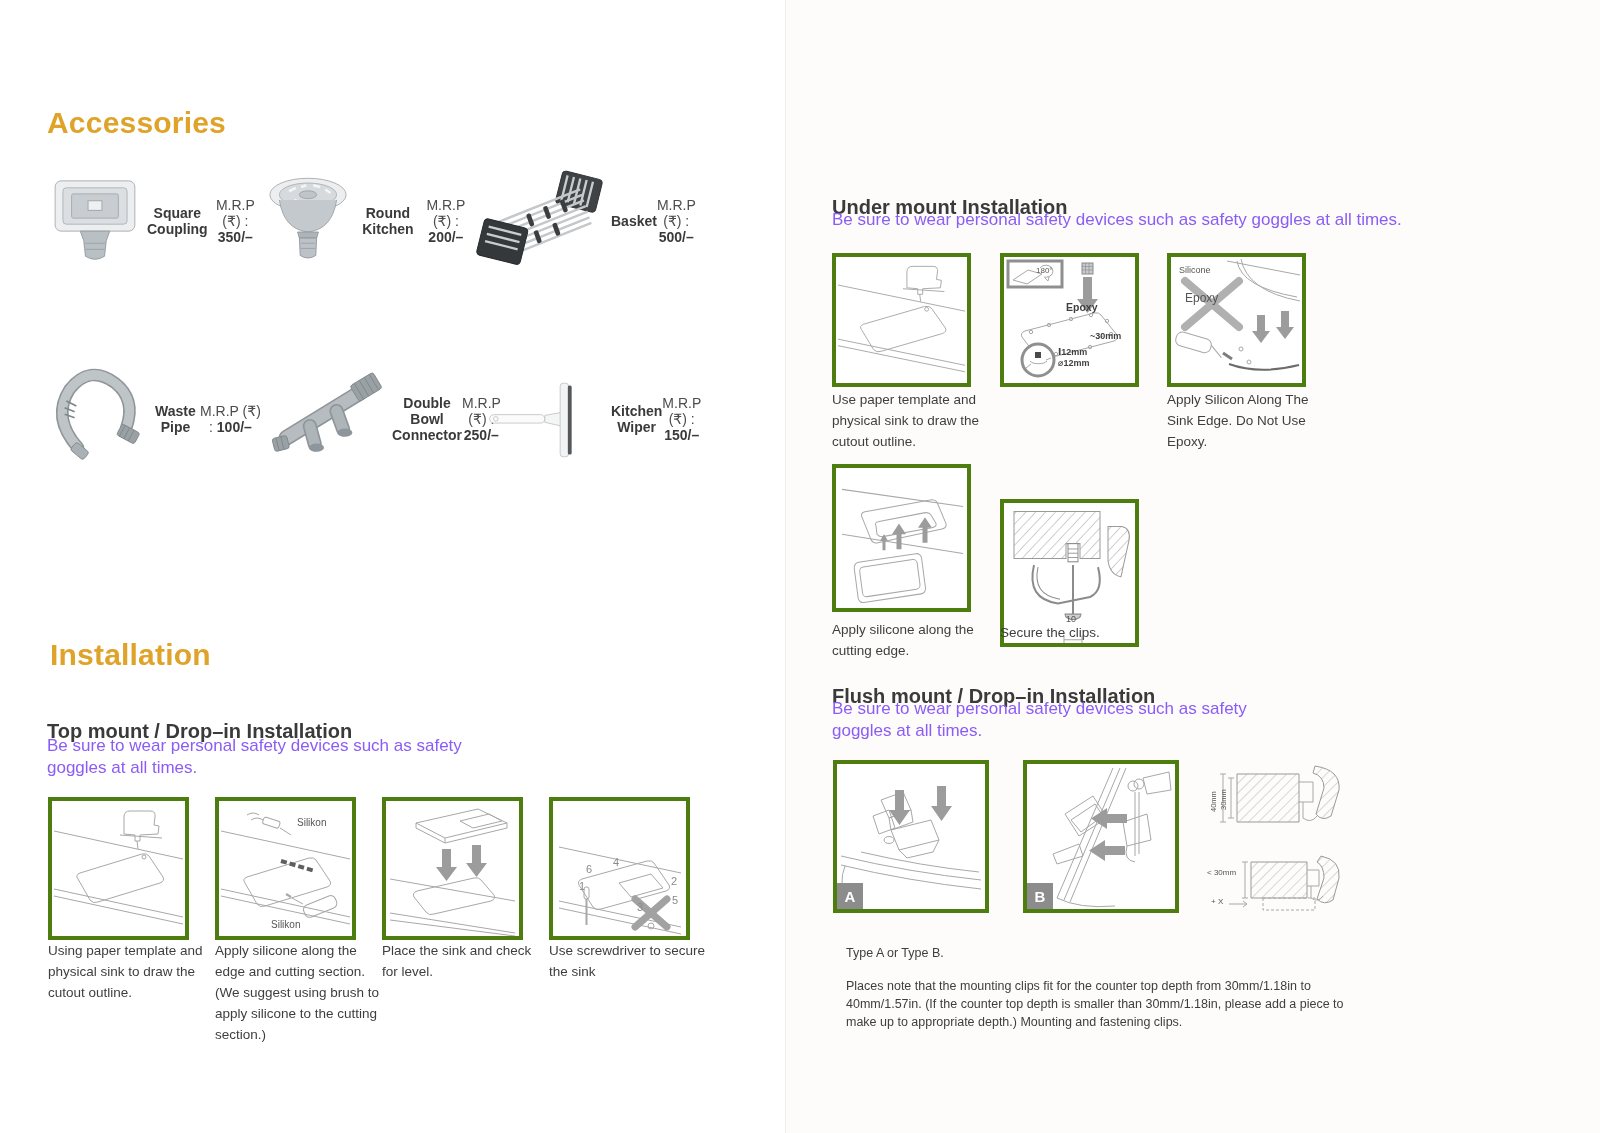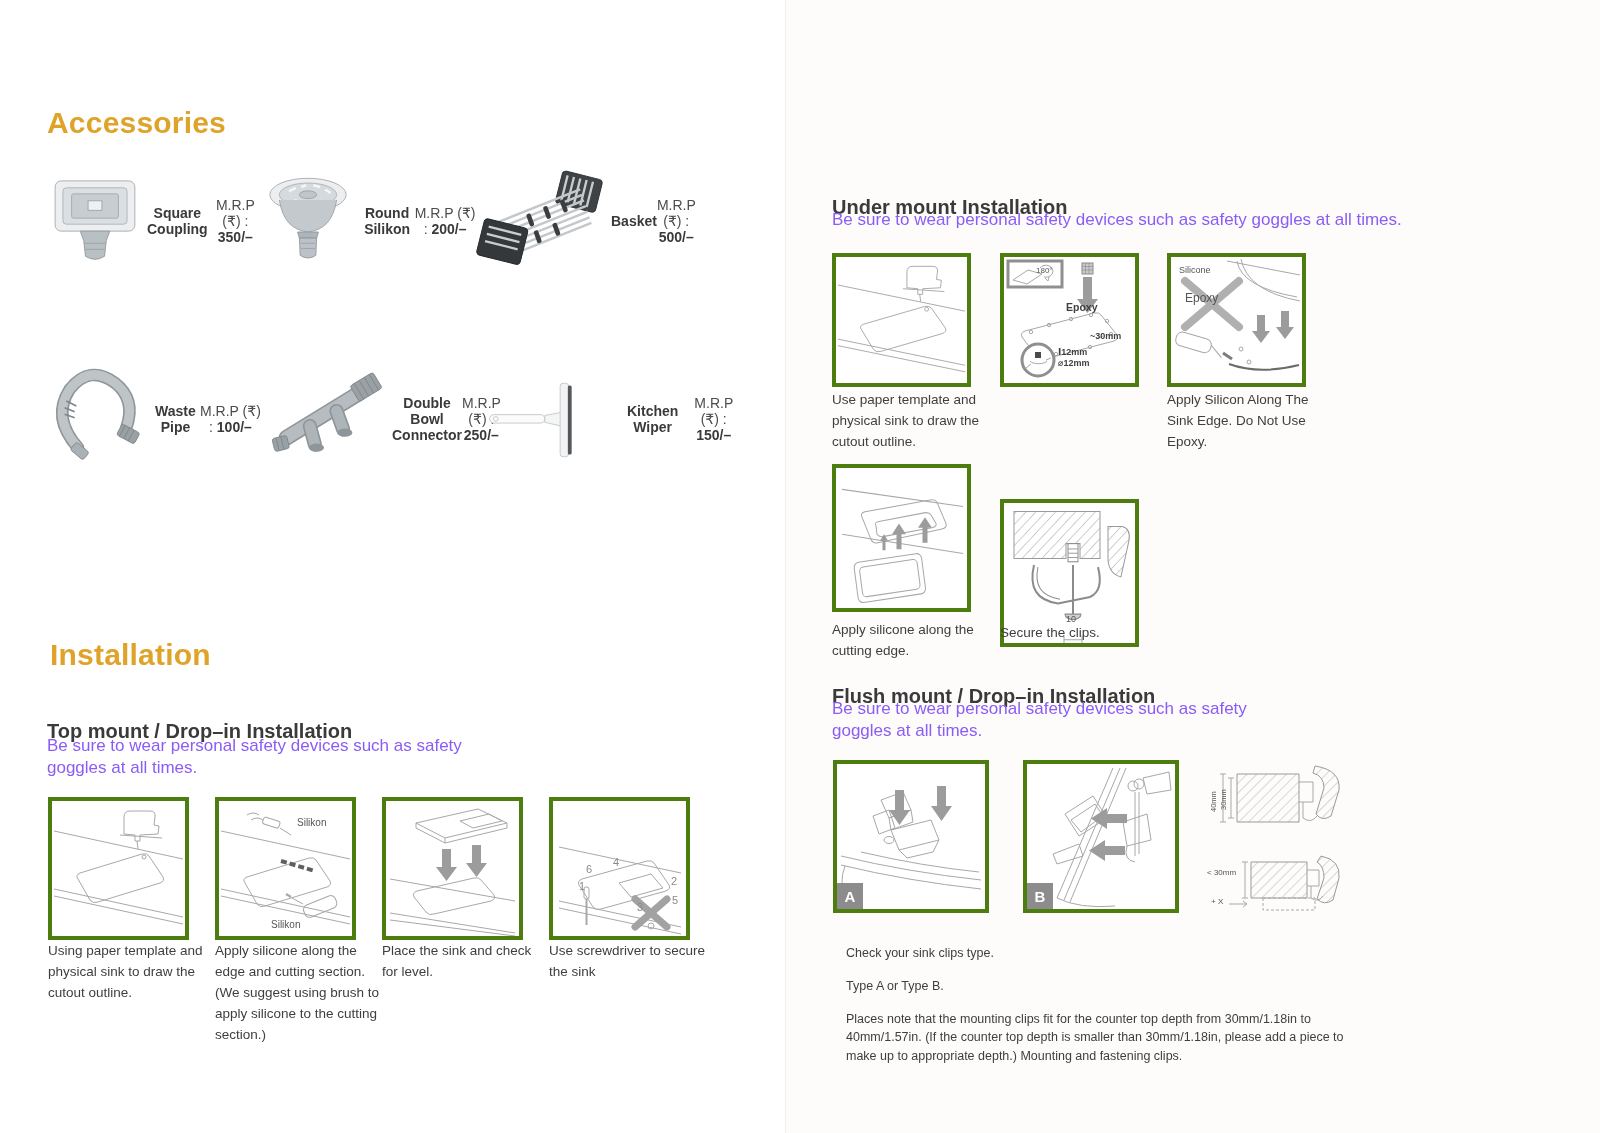--- a/index.html
+++ b/index.html
@@ -61,21 +61,21 @@
       <g stroke="#f4f5f6" stroke-width="3">
           <path d="M38 28 L46 24 M52 23 L58 21 M66 21 L74 23 M80 26 L86 30 M44 38 L52 41 M62 42 L72 40"></path>
         </g>
       <ellipse cx="60" cy="32" rx="10" ry="4.5" fill="#bfc5c9" stroke="#9aa0a5"></ellipse>
       <path d="M27 38 Q32 72 60 75 Q88 72 93 38" fill="#c3c9cd" stroke="#9aa0a5"></path>
       <path d="M48 75 H72 L70 82 H50 Z" fill="#aeb5ba" stroke="#8f969b"></path>
       <path d="M50 82 H70 L69 102 Q60 108 51 102 Z" fill="#bcc2c7" stroke="#8f969b"></path>
       <path d="M52 88 H68 M52 94 H68" stroke="#9aa1a6" fill="none"></path>
     </svg>
   </div>
-  <div class="p-name">Round Silikon</div>
+  <div class="p-name">Round Kitchen</div>
   <div class="p-price"><span>M.R.P (₹) : </span><b>200/–</b></div>
 </div>
 
 <div class="product" style="left:471px;top:155px;width:220px;">
   <div class="p-img" style="height:122px;">
     <svg width="140" height="112" viewBox="0 0 140 120">
       <g transform="rotate(14 100 30)">
         <rect x="88" y="8" width="44" height="36" rx="4" fill="#3f4346" stroke="#2d3033"></rect>
         <path d="M94 12 V40 M101 12 V40 M108 12 V40 M115 12 V40 M122 12 V40" stroke="#c9ccce" stroke-width="2.5"></path>
       </g>
@@ -138,21 +138,21 @@
           <path d="M19 84 v16 M25 84 v16" stroke="#7e868b"></path>
         </g>
       <ellipse cx="66" cy="98" rx="9" ry="5" fill="#8f969b"></ellipse>
       <ellipse cx="100" cy="80" rx="9" ry="5" fill="#8f969b"></ellipse>
     </svg>
   </div>
   <div class="p-name">Double Bowl Connector</div>
   <div class="p-price"><span>M.R.P (₹) : </span><b>250/–</b></div>
 </div>
 
-<div class="product" style="left:471px;top:362px;width:220px;gap:16px;">
+<div class="product" style="left:471px;top:362px;width:220px;">
   <div class="p-img" style="height:104px;">
     <svg width="140" height="92" viewBox="0 0 150 120">
       <rect x="8" y="53" width="72" height="11" rx="5.5" fill="#fbfbfb" stroke="#b9bdc0"></rect>
       <circle cx="16" cy="58.5" r="3" fill="none" stroke="#b9bdc0"></circle>
       <path d="M80 54 L102 50 L102 68 L80 63 Z" fill="#f4f5f5" stroke="#b9bdc0"></path>
       <rect x="100" y="12" width="11" height="96" rx="4" fill="#f2f3f4" stroke="#b9bdc0"></rect>
       <rect x="110" y="15" width="5" height="90" rx="2" fill="#55585a"></rect>
     </svg>
   </div>
   <div class="p-name">Kitchen Wiper</div>
@@ -444,16 +444,15 @@
     <path class="ln" d="M42 104 V140 M39 104 h6 M39 140 h6"></path>
     <path class="ln" d="M26 146 h18 M40 143 l4 3 -4 3"></path>
   </svg>
   <span class="dlab rot" style="left:6px;top:54px;font-size:7.5px;">40mm</span>
   <span class="dlab rot" style="left:16px;top:52px;font-size:7.5px;">30mm</span>
   <span class="dlab" style="left:4px;top:110px;font-size:8px;">&lt; 30mm</span>
   <span class="dlab" style="left:8px;top:139px;font-size:8px;">+ X</span>
 </div>
 
 <div class="abs notes-block" style="left:846px;top:944px;width:530px;">
-  <p>Check your sink clips type.</p>
   <p>Type A or Type B.</p>
   <p>Places note that the mounting clips fit for the counter top depth from 30mm/1.18in to 40mm/1.57in. (If the counter top depth is smaller than 30mm/1.18in, please add a piece to make up to appropriate depth.) Mounting and fastening clips.</p>
 </div>
 
 </body></html>

